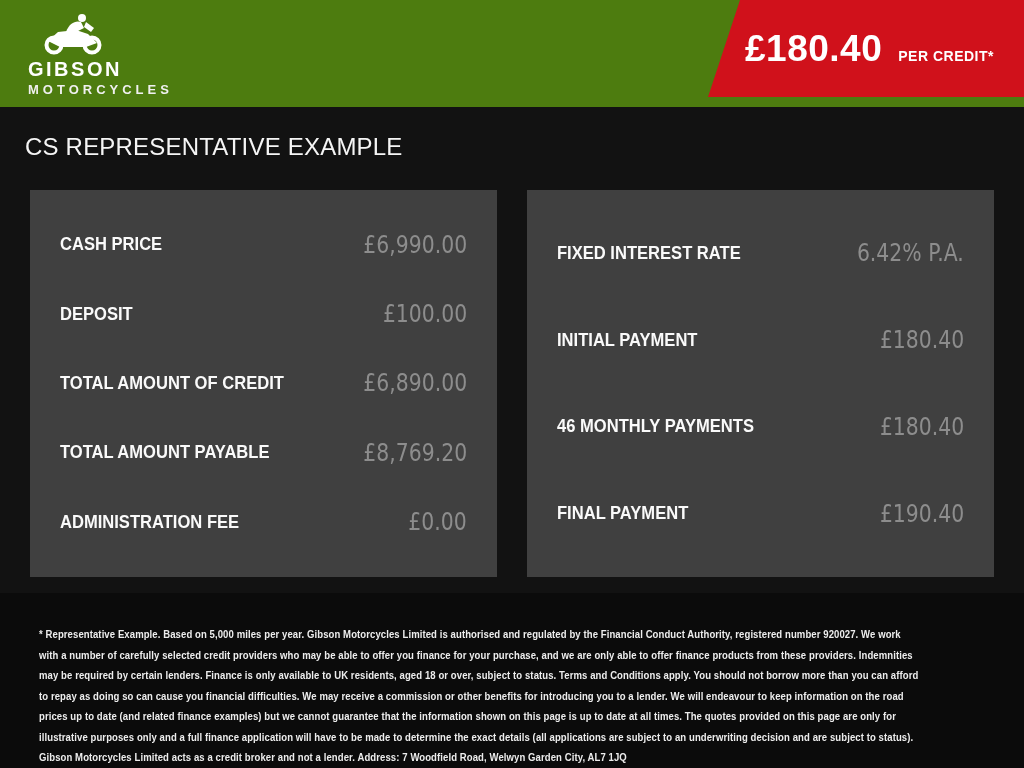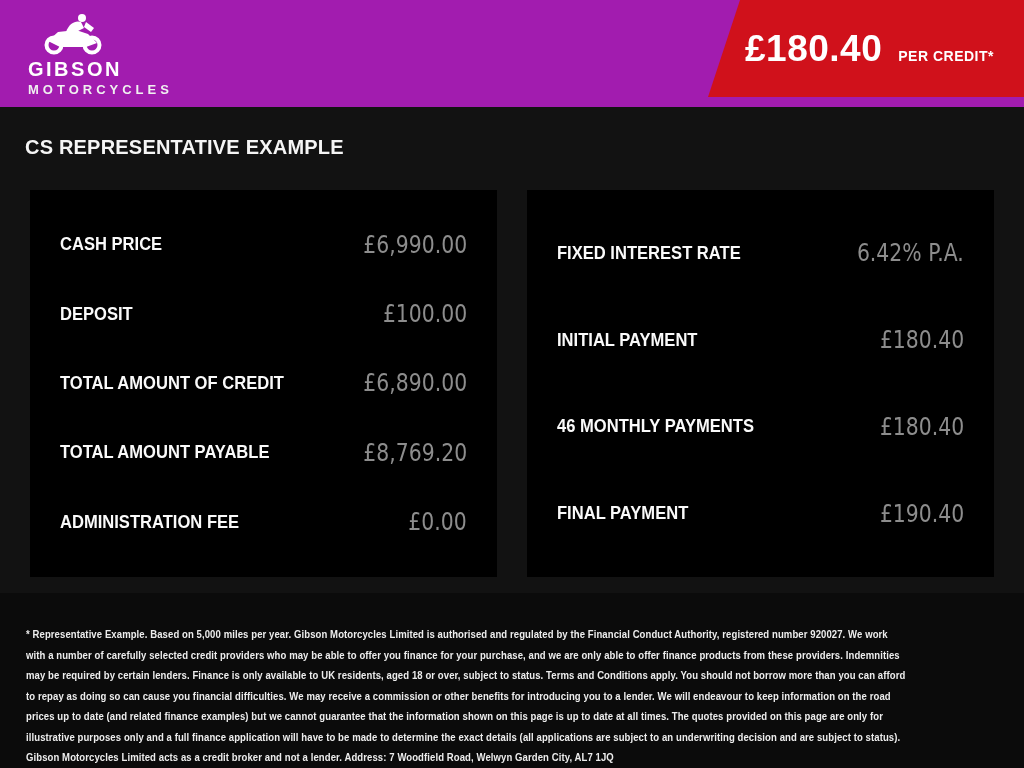--- a/index.html
+++ b/index.html
@@ -10,21 +10,21 @@
     overflow: hidden;
     position: relative;
     color: #fff;
   }
   .page { width: 1024px; height: 768px; position: relative; }
 
   
   header {
     position: relative;
     height: 107px;
-    background: #a21caf;
+    background: #4d7c0f;
   }
   .logo {
     position: absolute;
     left: 28px;
     top: 12px;
     width: 90px;
     text-align: center;
     cursor: pointer;
   }
   .logo svg { display: block; margin: 0 auto 2px; }
@@ -66,37 +66,37 @@
     font-weight: bold;
     color: #fff;
     margin-left: 16px;
     transform: translateY(7px);
     letter-spacing: 0.5px;
   }
 
   
   h1.page-title {
     padding: 28px 25px 0;
-    font-size: 20px;
-    font-weight: bold;
+    font-size: 24px;
+    font-weight: normal;
     color: #f5f5f5;
     letter-spacing: 0.2px;
     line-height: 24px;
   }
 
   
   .panels {
     display: flex;
     gap: 30px;
     margin: 31px 30px 0;
   }
   .panel {
     flex: 1;
     height: 387px;
-    background: #000000;
+    background: #404040;
     padding: 20px 30px;
     display: flex;
     flex-direction: column;
     justify-content: space-around;
   }
   .row {
     display: flex;
     justify-content: space-between;
     align-items: center;
   }
@@ -118,21 +118,21 @@
   }
 
   
   footer {
     position: absolute;
     left: 0;
     bottom: 0;
     width: 1024px;
     height: 175px;
     background: #0b0b0b;
-    padding: 31px 26px 0;
+    padding: 31px 39px 0;
   }
   footer p {
     width: 978px;
     font-size: 10.6px;
     font-weight: bold;
     line-height: 20.5px;
     color: #ededed;
     transform: scaleX(0.9);
     transform-origin: left top;
     letter-spacing: 0.1px;

